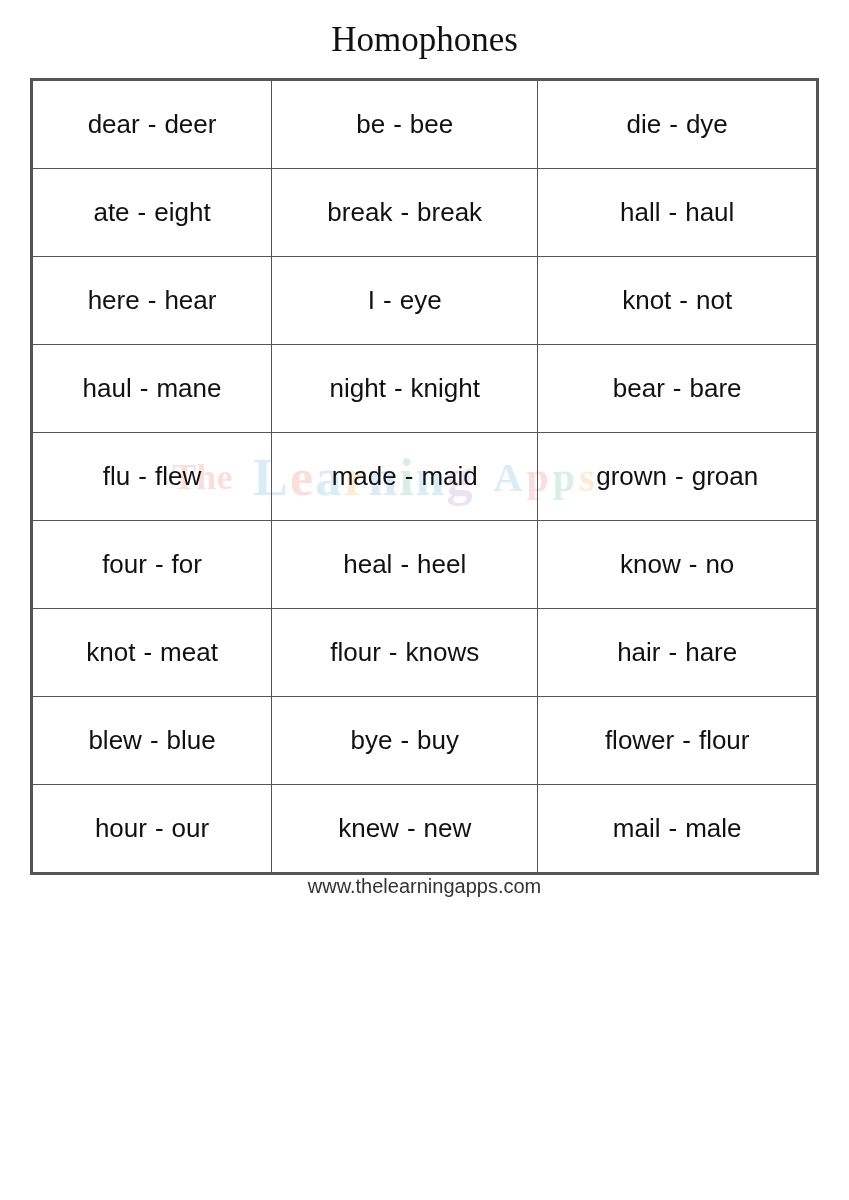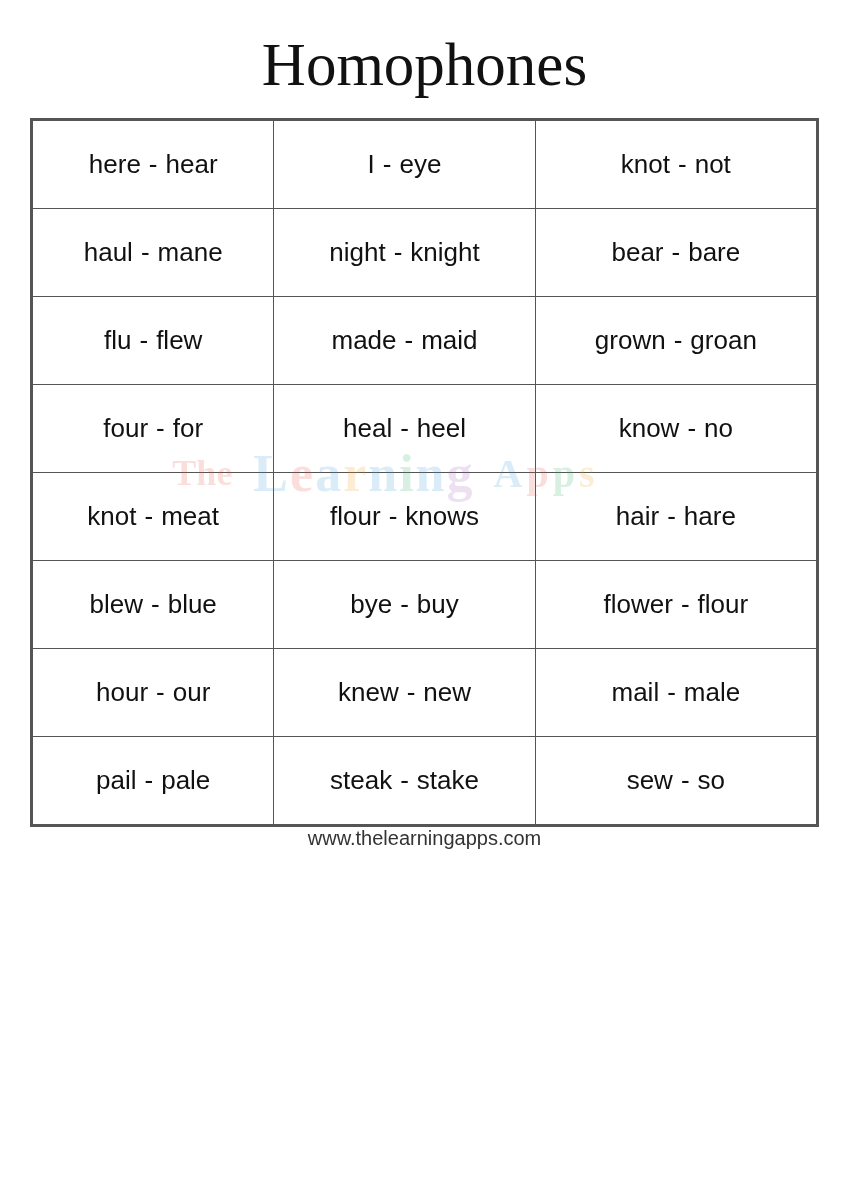--- a/index.html
+++ b/index.html
@@ -7,25 +7,24 @@
       width: 849px;
       min-height: 1200px;
       background: #fff;
       font-family: 'Comic Sans MS', 'Chalkboard SE', cursive, sans-serif;
       display: flex;
       flex-direction: column;
       align-items: center;
       padding: 20px 30px 20px 30px;
     }
     h1 {
-      font-size: 61px;
+      font-size: 35px;
       font-weight: normal;
       color: #111;
       margin-bottom: 18px;
-      margin-top: 10px;
       font-family: 'Georgia', serif;
     }
     .table-container {
       width: 100%;
       border: 2px solid #555;
     }
     table {
       width: 100%;
       border-collapse: collapse;
     }
@@ -109,20 +108,66 @@
       <span class="watermark-text" style="color:#3498db;font-size:40px;font-weight:bold;">A</span>
       <span class="watermark-text" style="color:#e74c3c;font-size:40px;font-weight:bold;">p</span>
       <span class="watermark-text" style="color:#27ae60;font-size:40px;font-weight:bold;">p</span>
       <span class="watermark-text" style="color:#f39c12;font-size:40px;font-weight:bold;">s</span>
     </div>
   </div>
 
   <div class="table-container">
     <table>
       <tbody id="table-body">
+      <tr>
+            <td>
+              <div class="cell-content">
+                <span>dear</span>
+                <span class="dash">-</span>
+                <span>deer</span>
+              </div>
+            </td>
+            <td>
+              <div class="cell-content">
+                <span>be</span>
+                <span class="dash">-</span>
+                <span>bee</span>
+              </div>
+            </td>
+            <td>
+              <div class="cell-content">
+                <span>die</span>
+                <span class="dash">-</span>
+                <span>dye</span>
+              </div>
+            </td>
+          </tr>
+          <tr>
+            <td>
+              <div class="cell-content">
+                <span>ate</span>
+                <span class="dash">-</span>
+                <span>eight</span>
+              </div>
+            </td>
+            <td>
+              <div class="cell-content">
+                <span>break</span>
+                <span class="dash">-</span>
+                <span>break</span>
+              </div>
+            </td>
+            <td>
+              <div class="cell-content">
+                <span>hall</span>
+                <span class="dash">-</span>
+                <span>haul</span>
+              </div>
+            </td>
+          </tr>
           <tr>
             <td>
               <div class="cell-content">
                 <span>here</span>
                 <span class="dash">-</span>
                 <span>hear</span>
               </div>
             </td>
             <td>
               <div class="cell-content">
@@ -267,43 +312,20 @@
                 <span>knew</span>
                 <span class="dash">-</span>
                 <span>new</span>
               </div>
             </td>
             <td>
               <div class="cell-content">
                 <span>mail</span>
                 <span class="dash">-</span>
                 <span>male</span>
-              </div>
-            </td>
-          </tr>
-          <tr>
-            <td>
-              <div class="cell-content">
-                <span>pail</span>
-                <span class="dash">-</span>
-                <span>pale</span>
-              </div>
-            </td>
-            <td>
-              <div class="cell-content">
-                <span>steak</span>
-                <span class="dash">-</span>
-                <span>stake</span>
-              </div>
-            </td>
-            <td>
-              <div class="cell-content">
-                <span>sew</span>
-                <span class="dash">-</span>
-                <span>so</span>
               </div>
             </td>
           </tr>
         </tbody>
     </table>
   </div>
 </div>
 
 <div class="footer">www.thelearningapps.com</div>
 

